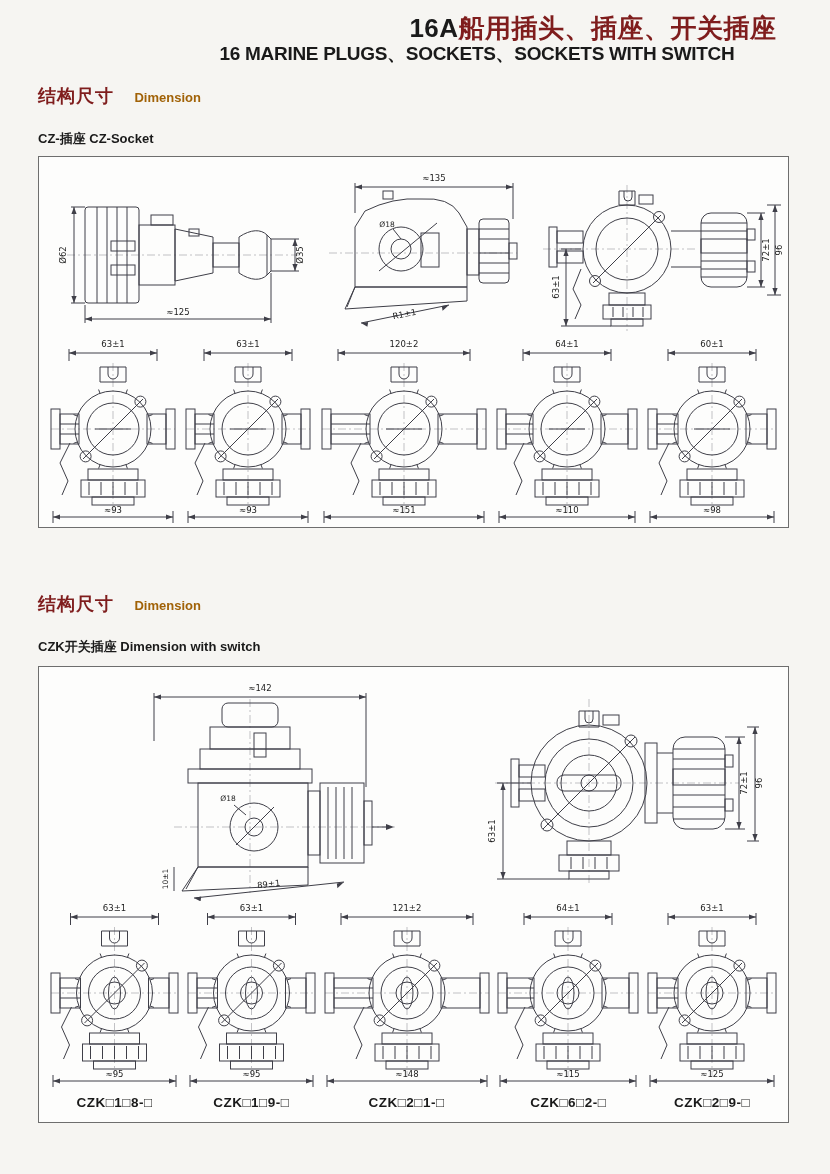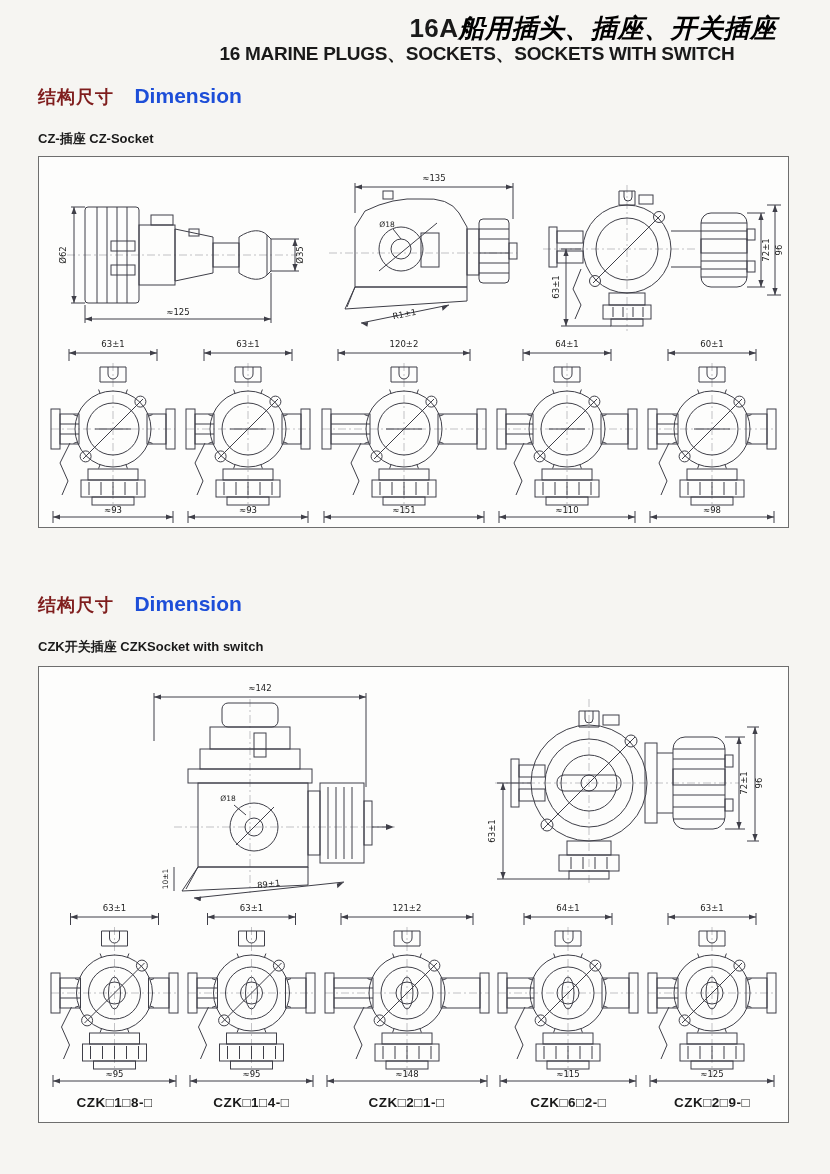--- a/index.html
+++ b/index.html
@@ -2,25 +2,25 @@
 <html><head>
 <meta charset="utf-8">
 <style>
   html,body{margin:0;padding:0;}
   body{
     width:830px;height:1174px;background:#f6f5f2;overflow:hidden;
     font-family:"Liberation Sans","DejaVu Sans",sans-serif;color:#1a1a1a;
   }
   .header{margin-top:14px;text-align:center;line-height:1.12;}
   .title-line{font-size:26px;font-weight:bold;transform:translateX(178px);letter-spacing:.5px;white-space:nowrap;}
-  .title-cn{color:#000000;font-style:italic;}
+  .title-cn{color:#7f1d1d;}
   .subtitle-line{font-size:19px;font-weight:bold;transform:translateX(62px);letter-spacing:-.3px;white-space:nowrap;}
   .section-head{margin:20px 0 0 38px;height:24px;white-space:nowrap;}
   .section-head .cn{color:#7f1d1d;font-size:18px;font-weight:bold;letter-spacing:1px;}
-  .section-head .en{color:#1d4ed8;font-size:21px;font-weight:bold;margin-left:16px;}
+  .section-head .en{color:#a16207;font-size:13px;font-weight:bold;margin-left:16px;}
   .sub-labels{margin:22px 38px 0;display:flex;font-size:13px;font-weight:bold;height:20px;}
   .sub-labels .lab1{width:312px;}
   .box{margin:6px 38px 0;border:1.5px solid #6e6e6e;background:#fdfdfc;width:751px;box-sizing:border-box;}
   .top-row{display:flex;align-items:flex-start;padding:12px 2px 0 16px;}
   .top-row .g1{margin-left:14px;}
   .top-row .g2{margin-left:12px;}
   .top-row2{display:flex;align-items:flex-end;padding:12px 2px 0 65px;}
   .top-row2 .g1{margin-left:40px;}
   .sock-row{display:flex;justify-content:space-between;padding:0 8px;}
   .sock-row .col{display:flex;justify-content:center;}
@@ -425,21 +425,21 @@
     </div>
 
 </div>
 
 <div class="section-head" style="margin-top:64px;">
   <span class="cn">结构尺寸</span>
   <span class="en">Dimension</span>
 </div>
 
 <div class="sub-labels">
-  <span>CZK开关插座  CZKSocket with switch</span>
+  <span>CZK开关插座  Dimension with switch</span>
 </div>
 
 <div class="box" style="margin-top:8px;">
   <div class="top-row2">
 
     <svg class="dwg" width="295" height="222">
       <line class="cl" x1="70" y1="148" x2="292" y2="148"></line>
       <line class="cl" x1="146" y1="20" x2="146" y2="214"></line>
       <line x1="50" y1="14" x2="50" y2="62"></line>
         <line x1="262" y1="14" x2="262" y2="108"></line>
@@ -782,18 +782,18 @@
           <line x1="6" y1="180" x2="130" y2="180"></line>
           <path class="f" d="M6 180 l7 -2.6 l0 5.2 z"></path>
           <path class="f" d="M130 180 l-7 -2.6 l0 5.2 z"></path>
     <text x="68" y="176" text-anchor="middle">≈125</text>
   </svg>
       </div>
     </div>
 
   <div class="model-row">
       <div class="mlabel" style="width:135px">CZK□1□8-□</div>
-      <div class="mlabel" style="width:135px">CZK□1□4-□</div>
+      <div class="mlabel" style="width:135px">CZK□1□9-□</div>
       <div class="mlabel" style="width:172px">CZK□2□1-□</div>
       <div class="mlabel" style="width:148px">CZK□6□2-□</div>
       <div class="mlabel" style="width:136px">CZK□2□9-□</div>
     </div>
 </div>
 
 </body></html>

